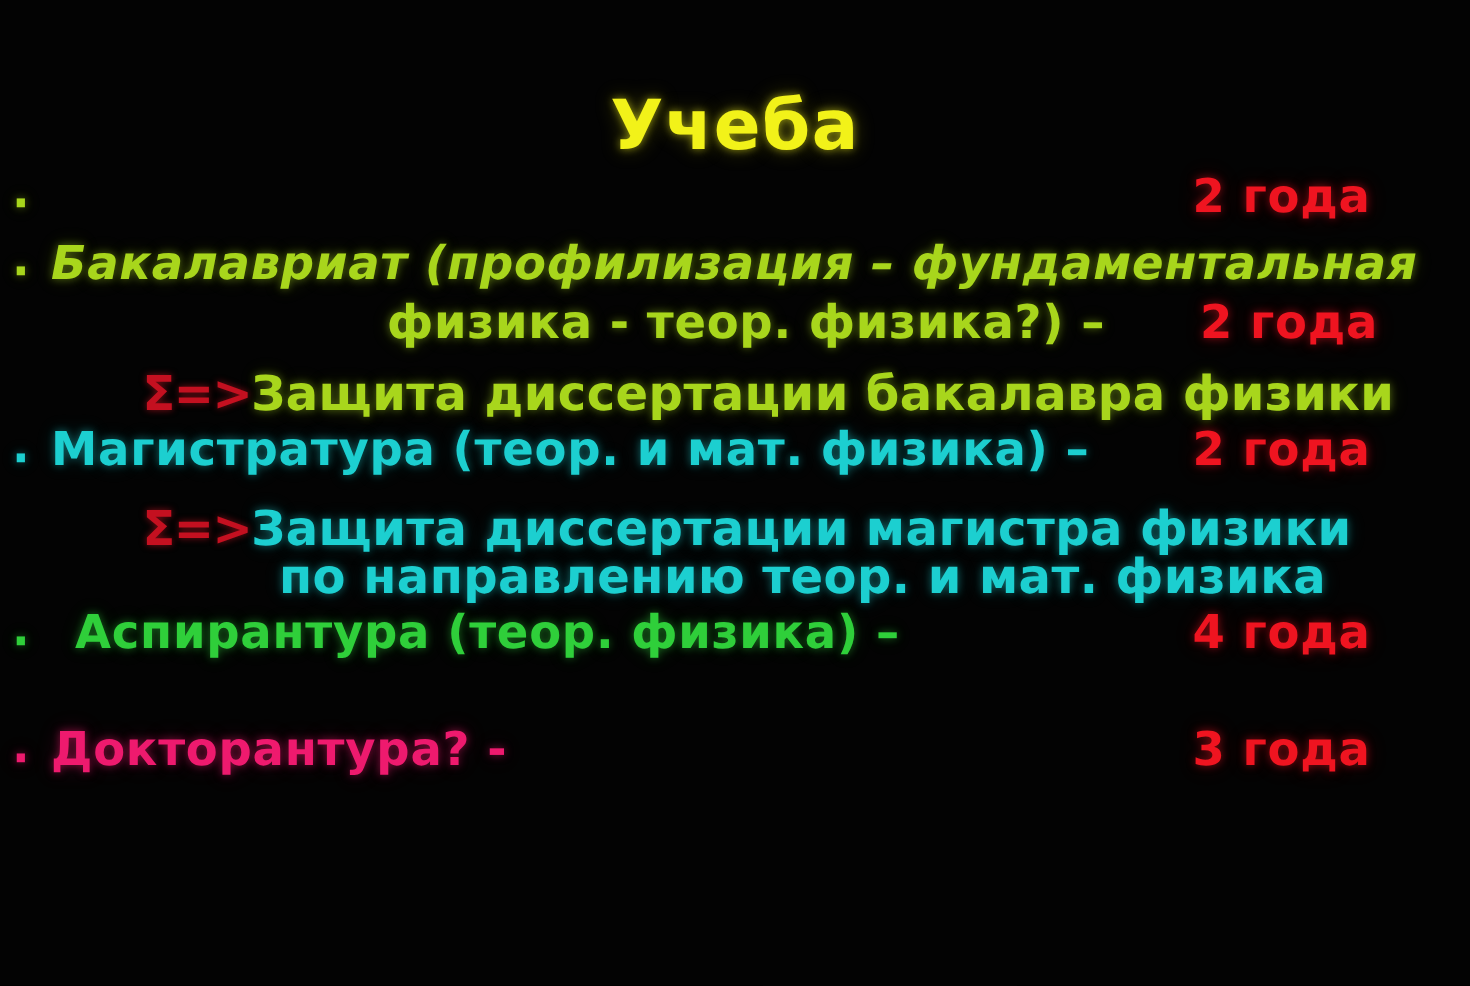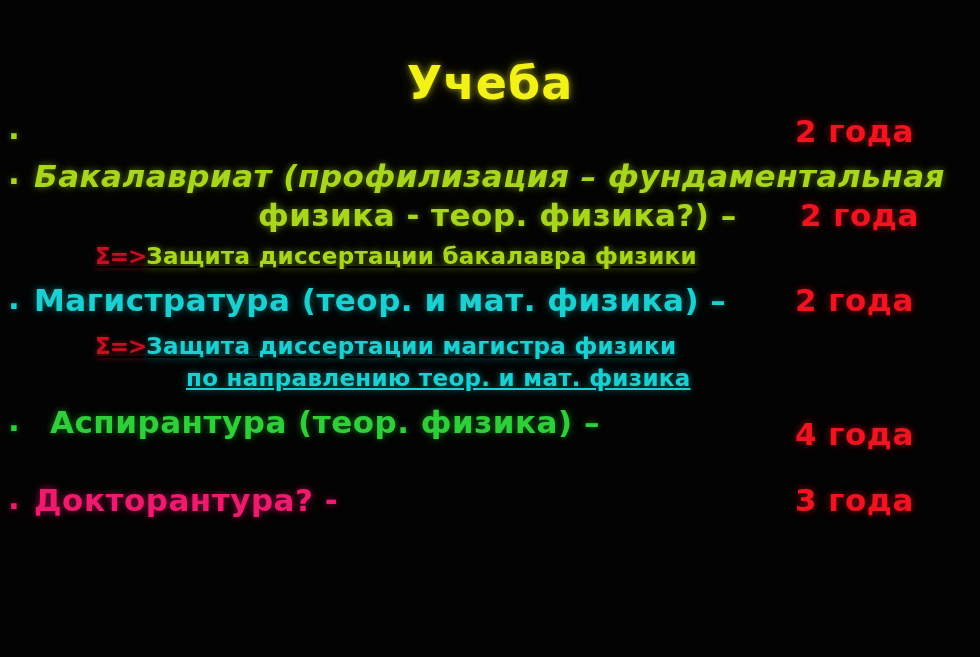--- a/index.html
+++ b/index.html
@@ -38,23 +38,22 @@
     white-space: nowrap;
     font-weight: bold;
   }
 
   
   .mainline {
     font-size: 31px;
     letter-spacing: 0.5px;
   }
   .sigma-line {
-    font-size: 23px;
+    font-size: 32px;
     letter-spacing: 0.3px;
-    text-decoration: underline;
   }
   .sigma-mark {
     color: #c41020;
     text-shadow: 0 0 5px rgba(210,20,35,0.6);
     font-family: "DejaVu Sans", sans-serif;
     letter-spacing: -1px;
   }
 
   
   .c-lime   { color: #a8d61c; text-shadow: 0 0 6px rgba(168,214,28,0.45), 0 0 13px rgba(168,214,28,0.18); }
@@ -89,21 +88,21 @@
   <div class="row mainline c-cyan" style="left:34px; top:282px;">Магистратура (теор. и мат. физика) –</div>
   <div class="row dur c-red" style="left:795px; top:282px;">2 года</div>
 
   <div class="row sigma-line" style="left:95px; top:333px;">
     <span class="sigma-mark">Σ=&gt;</span><span class="c-cyan">Защита диссертации магистра физики</span>
   </div>
   <div class="row sigma-line c-cyan" style="left:186px; top:365px;">по направлению теор. и мат. физика</div>
 
   <div class="row mainline c-green" style="left:8px; top:410px;">·</div>
   <div class="row mainline c-green" style="left:34px; top:404px;margin-left:16px;">Аспирантура (теор. физика) –</div>
-  <div class="row dur c-red" style="left:795px; top:404px;margin-top:12px;">4 года</div>
+  <div class="row dur c-red" style="left:795px; top:404px;">4 года</div>
 
 
   <div class="row mainline c-pink" style="left:8px; top:488px;">·</div>
   <div class="row mainline c-pink" style="left:34px; top:482px;">Докторантура? -</div>
   <div class="row dur c-red" style="left:795px; top:482px;">3 года</div>
 
 
 </div>
 
 </body></html>

